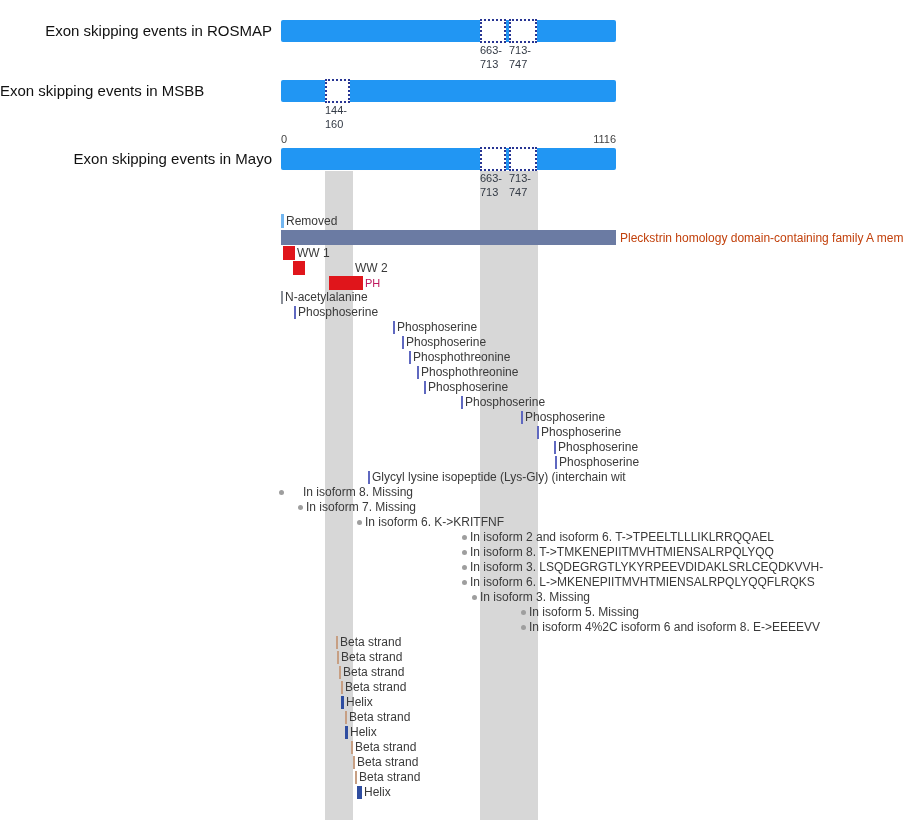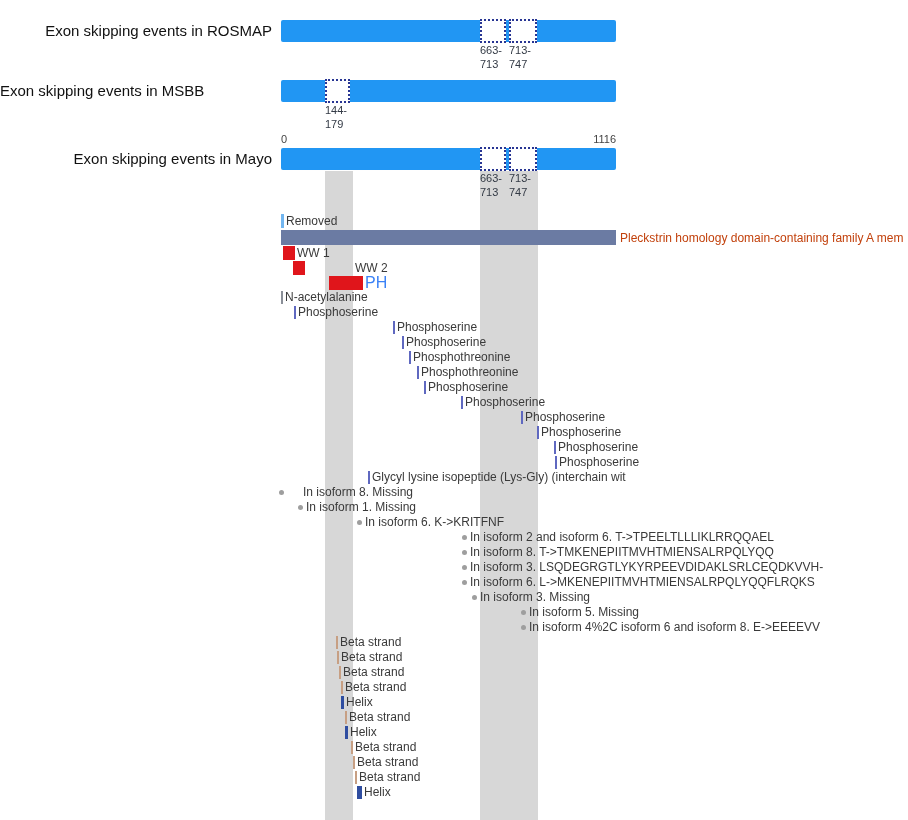--- a/index.html
+++ b/index.html
@@ -24,41 +24,41 @@
     <div class="abs" style="left: 480px; top: 19px; width: 26px; height: 24px; background: rgb(255, 255, 255); border: 2px dotted rgb(40, 53, 147); box-sizing: border-box; z-index: 2;"></div>
     <div class="abs" style="left: 480px; top: 43px; width: 34px; font-size: 11px; line-height: 14px; color: rgb(51, 58, 69); white-space: pre-line; z-index: 2;">663-
 713</div>
     <div class="abs" style="left: 509px; top: 19px; width: 28px; height: 24px; background: rgb(255, 255, 255); border: 2px dotted rgb(40, 53, 147); box-sizing: border-box; z-index: 2;"></div>
     <div class="abs" style="left: 509px; top: 43px; width: 36px; font-size: 11px; line-height: 14px; color: rgb(51, 58, 69); white-space: pre-line; z-index: 2;">713-
 747</div>
     <div class="abs" style="left: 0px; top: 80px; width: 272px; height: 22px; line-height: 22px; text-align: left; font-size: 15px; color: rgb(17, 17, 17); z-index: 1;">Exon skipping events in MSBB</div>
     <div class="abs" style="left: 281px; top: 80px; width: 335px; height: 22px; background: rgb(33, 150, 243); border-radius: 2px; z-index: 1;"></div>
     <div class="abs" style="left: 325px; top: 79px; width: 25px; height: 24px; background: rgb(255, 255, 255); border: 2px dotted rgb(40, 53, 147); box-sizing: border-box; z-index: 2;"></div>
     <div class="abs" style="left: 325px; top: 103px; width: 33px; font-size: 11px; line-height: 14px; color: rgb(51, 58, 69); white-space: pre-line; z-index: 2;">144-
-179</div>
+160</div>
     <div class="abs" style="left: 0px; top: 148px; width: 272px; height: 22px; line-height: 22px; text-align: right; font-size: 15px; color: rgb(17, 17, 17); z-index: 1;">Exon skipping events in Mayo</div>
     <div class="abs" style="left: 281px; top: 133px; font-size: 11px; color: rgb(68, 68, 68); z-index: 1;">0</div>
     <div class="abs" style="left: 281px; top: 133px; width: 335px; text-align: right; font-size: 11px; color: rgb(68, 68, 68); z-index: 1;">1116</div>
     <div class="abs" style="left: 281px; top: 148px; width: 335px; height: 22px; background: rgb(33, 150, 243); border-radius: 2px; z-index: 1;"></div>
     <div class="abs" style="left: 480px; top: 147px; width: 26px; height: 24px; background: rgb(255, 255, 255); border: 2px dotted rgb(40, 53, 147); box-sizing: border-box; z-index: 2;"></div>
     <div class="abs" style="left: 480px; top: 171px; width: 34px; font-size: 11px; line-height: 14px; color: rgb(51, 58, 69); white-space: pre-line; z-index: 2;">663-
 713</div>
     <div class="abs" style="left: 509px; top: 147px; width: 28px; height: 24px; background: rgb(255, 255, 255); border: 2px dotted rgb(40, 53, 147); box-sizing: border-box; z-index: 2;"></div>
     <div class="abs" style="left: 509px; top: 171px; width: 36px; font-size: 11px; line-height: 14px; color: rgb(51, 58, 69); white-space: pre-line; z-index: 2;">713-
 747</div>
     <div class="abs" style="left: 281px; top: 230px; width: 335px; height: 15px; background: rgb(107, 123, 163); z-index: 1;"></div>
     <div class="abs" style="left: 620px; top: 231px; font-size: 12px; color: #c2410c; white-space: nowrap; z-index: 1;">Pleckstrin homology domain-containing family A mem</div>
     <div class="abs" style="left: 281px; top: 214px; width: 3px; height: 14px; background: rgb(114, 182, 240); z-index: 1;"></div>
     <div class="abs" style="left: 286px; top: 214px; font-size: 12px; line-height: 14px; color: rgb(58, 58, 58); white-space: nowrap; z-index: 1;">Removed</div>
     <div class="abs" style="left: 283px; top: 246px; width: 12px; height: 14px; background: rgb(224, 21, 27); z-index: 1;"></div>
     <div class="abs" style="left: 297px; top: 246px; font-size: 12px; line-height: 14px; color: rgb(58, 58, 58); white-space: nowrap; z-index: 1;">WW 1</div>
     <div class="abs" style="left: 293px; top: 261px; width: 12px; height: 14px; background: rgb(224, 21, 27); z-index: 1;"></div>
     <div class="abs" style="left: 307px; top: 261px; font-size: 12px; line-height: 14px; color: rgb(58, 58, 58); white-space: nowrap; z-index: 1; margin-left: 48px;">WW 2</div>
     <div class="abs" style="left: 329px; top: 276px; width: 34px; height: 14px; background: rgb(224, 21, 27); z-index: 1;"></div>
-    <div class="abs" style="left: 365px; top: 276px; font-size: 16px; line-height: 14px; color: #3b82f6; white-space: nowrap; z-index: 1;">PH</div>
+    <div class="abs" style="left: 365px; top: 276px; font-size: 11px; line-height: 14px; color: #be185d; white-space: nowrap; z-index: 1;">PH</div>
     <div class="abs" style="left: 281px; top: 291px; width: 2px; height: 13px; background: rgb(138, 143, 152); z-index: 1;"></div>
     <div class="abs" style="left: 285px; top: 291px; font-size: 12px; line-height: 13px; color: rgb(58, 58, 58); white-space: nowrap; z-index: 1;">N-acetylalanine</div>
     <div class="abs" style="left: 294px; top: 306px; width: 2px; height: 13px; background: rgb(95, 104, 192); z-index: 1;"></div>
     <div class="abs" style="left: 298px; top: 306px; font-size: 12px; line-height: 13px; color: rgb(58, 58, 58); white-space: nowrap; z-index: 1;">Phosphoserine</div>
     <div class="abs" style="left: 393px; top: 321px; width: 2px; height: 13px; background: rgb(95, 104, 192); z-index: 1;"></div>
     <div class="abs" style="left: 397px; top: 321px; font-size: 12px; line-height: 13px; color: rgb(58, 58, 58); white-space: nowrap; z-index: 1;">Phosphoserine</div>
     <div class="abs" style="left: 402px; top: 336px; width: 2px; height: 13px; background: rgb(95, 104, 192); z-index: 1;"></div>
     <div class="abs" style="left: 406px; top: 336px; font-size: 12px; line-height: 13px; color: rgb(58, 58, 58); white-space: nowrap; z-index: 1;">Phosphoserine</div>
     <div class="abs" style="left: 409px; top: 351px; width: 2px; height: 13px; background: rgb(95, 104, 192); z-index: 1;"></div>
     <div class="abs" style="left: 413px; top: 351px; font-size: 12px; line-height: 13px; color: rgb(58, 58, 58); white-space: nowrap; z-index: 1;">Phosphothreonine</div>
@@ -74,21 +74,21 @@
     <div class="abs" style="left: 541px; top: 426px; font-size: 12px; line-height: 13px; color: rgb(58, 58, 58); white-space: nowrap; z-index: 1;">Phosphoserine</div>
     <div class="abs" style="left: 554px; top: 441px; width: 2px; height: 13px; background: rgb(95, 104, 192); z-index: 1;"></div>
     <div class="abs" style="left: 558px; top: 441px; font-size: 12px; line-height: 13px; color: rgb(58, 58, 58); white-space: nowrap; z-index: 1;">Phosphoserine</div>
     <div class="abs" style="left: 555px; top: 456px; width: 2px; height: 13px; background: rgb(95, 104, 192); z-index: 1;"></div>
     <div class="abs" style="left: 559px; top: 456px; font-size: 12px; line-height: 13px; color: rgb(58, 58, 58); white-space: nowrap; z-index: 1;">Phosphoserine</div>
     <div class="abs" style="left: 368px; top: 471px; width: 2px; height: 13px; background: rgb(95, 104, 192); z-index: 1;"></div>
     <div class="abs" style="left: 372px; top: 471px; font-size: 12px; line-height: 13px; color: rgb(58, 58, 58); white-space: nowrap; z-index: 1;">Glycyl lysine isopeptide (Lys-Gly) (interchain wit</div>
     <div class="abs" style="left: 279px; top: 490px; width: 5px; height: 5px; border-radius: 50%; background: rgb(158, 158, 158); z-index: 1;"></div>
     <div class="abs" style="left: 303px; top: 486px; font-size: 12px; line-height: 13px; color: rgb(58, 58, 58); white-space: nowrap; z-index: 1;">In isoform 8. Missing</div>
     <div class="abs" style="left: 298px; top: 505px; width: 5px; height: 5px; border-radius: 50%; background: rgb(158, 158, 158); z-index: 1;"></div>
-    <div class="abs" style="left: 306px; top: 501px; font-size: 12px; line-height: 13px; color: rgb(58, 58, 58); white-space: nowrap; z-index: 1;">In isoform 1. Missing</div>
+    <div class="abs" style="left: 306px; top: 501px; font-size: 12px; line-height: 13px; color: rgb(58, 58, 58); white-space: nowrap; z-index: 1;">In isoform 7. Missing</div>
     <div class="abs" style="left: 357px; top: 520px; width: 5px; height: 5px; border-radius: 50%; background: rgb(158, 158, 158); z-index: 1;"></div>
     <div class="abs" style="left: 365px; top: 516px; font-size: 12px; line-height: 13px; color: rgb(58, 58, 58); white-space: nowrap; z-index: 1;">In isoform 6. K-&gt;KRITFNF</div>
     <div class="abs" style="left: 462px; top: 535px; width: 5px; height: 5px; border-radius: 50%; background: rgb(158, 158, 158); z-index: 1;"></div>
     <div class="abs" style="left: 470px; top: 531px; font-size: 12px; line-height: 13px; color: rgb(58, 58, 58); white-space: nowrap; z-index: 1;">In isoform 2 and isoform 6. T-&gt;TPEELTLLLIKLRRQQAEL</div>
     <div class="abs" style="left: 462px; top: 550px; width: 5px; height: 5px; border-radius: 50%; background: rgb(158, 158, 158); z-index: 1;"></div>
     <div class="abs" style="left: 470px; top: 546px; font-size: 12px; line-height: 13px; color: rgb(58, 58, 58); white-space: nowrap; z-index: 1;">In isoform 8. T-&gt;TMKENEPIITMVHTMIENSALRPQLYQQ</div>
     <div class="abs" style="left: 462px; top: 565px; width: 5px; height: 5px; border-radius: 50%; background: rgb(158, 158, 158); z-index: 1;"></div>
     <div class="abs" style="left: 470px; top: 561px; font-size: 12px; line-height: 13px; color: rgb(58, 58, 58); white-space: nowrap; z-index: 1;">In isoform 3. LSQDEGRGTLYKYRPEEVDIDAKLSRLCEQDKVVH-</div>
     <div class="abs" style="left: 462px; top: 580px; width: 5px; height: 5px; border-radius: 50%; background: rgb(158, 158, 158); z-index: 1;"></div>
     <div class="abs" style="left: 470px; top: 576px; font-size: 12px; line-height: 13px; color: rgb(58, 58, 58); white-space: nowrap; z-index: 1;">In isoform 6. L-&gt;MKENEPIITMVHTMIENSALRPQLYQQFLRQKS</div>

